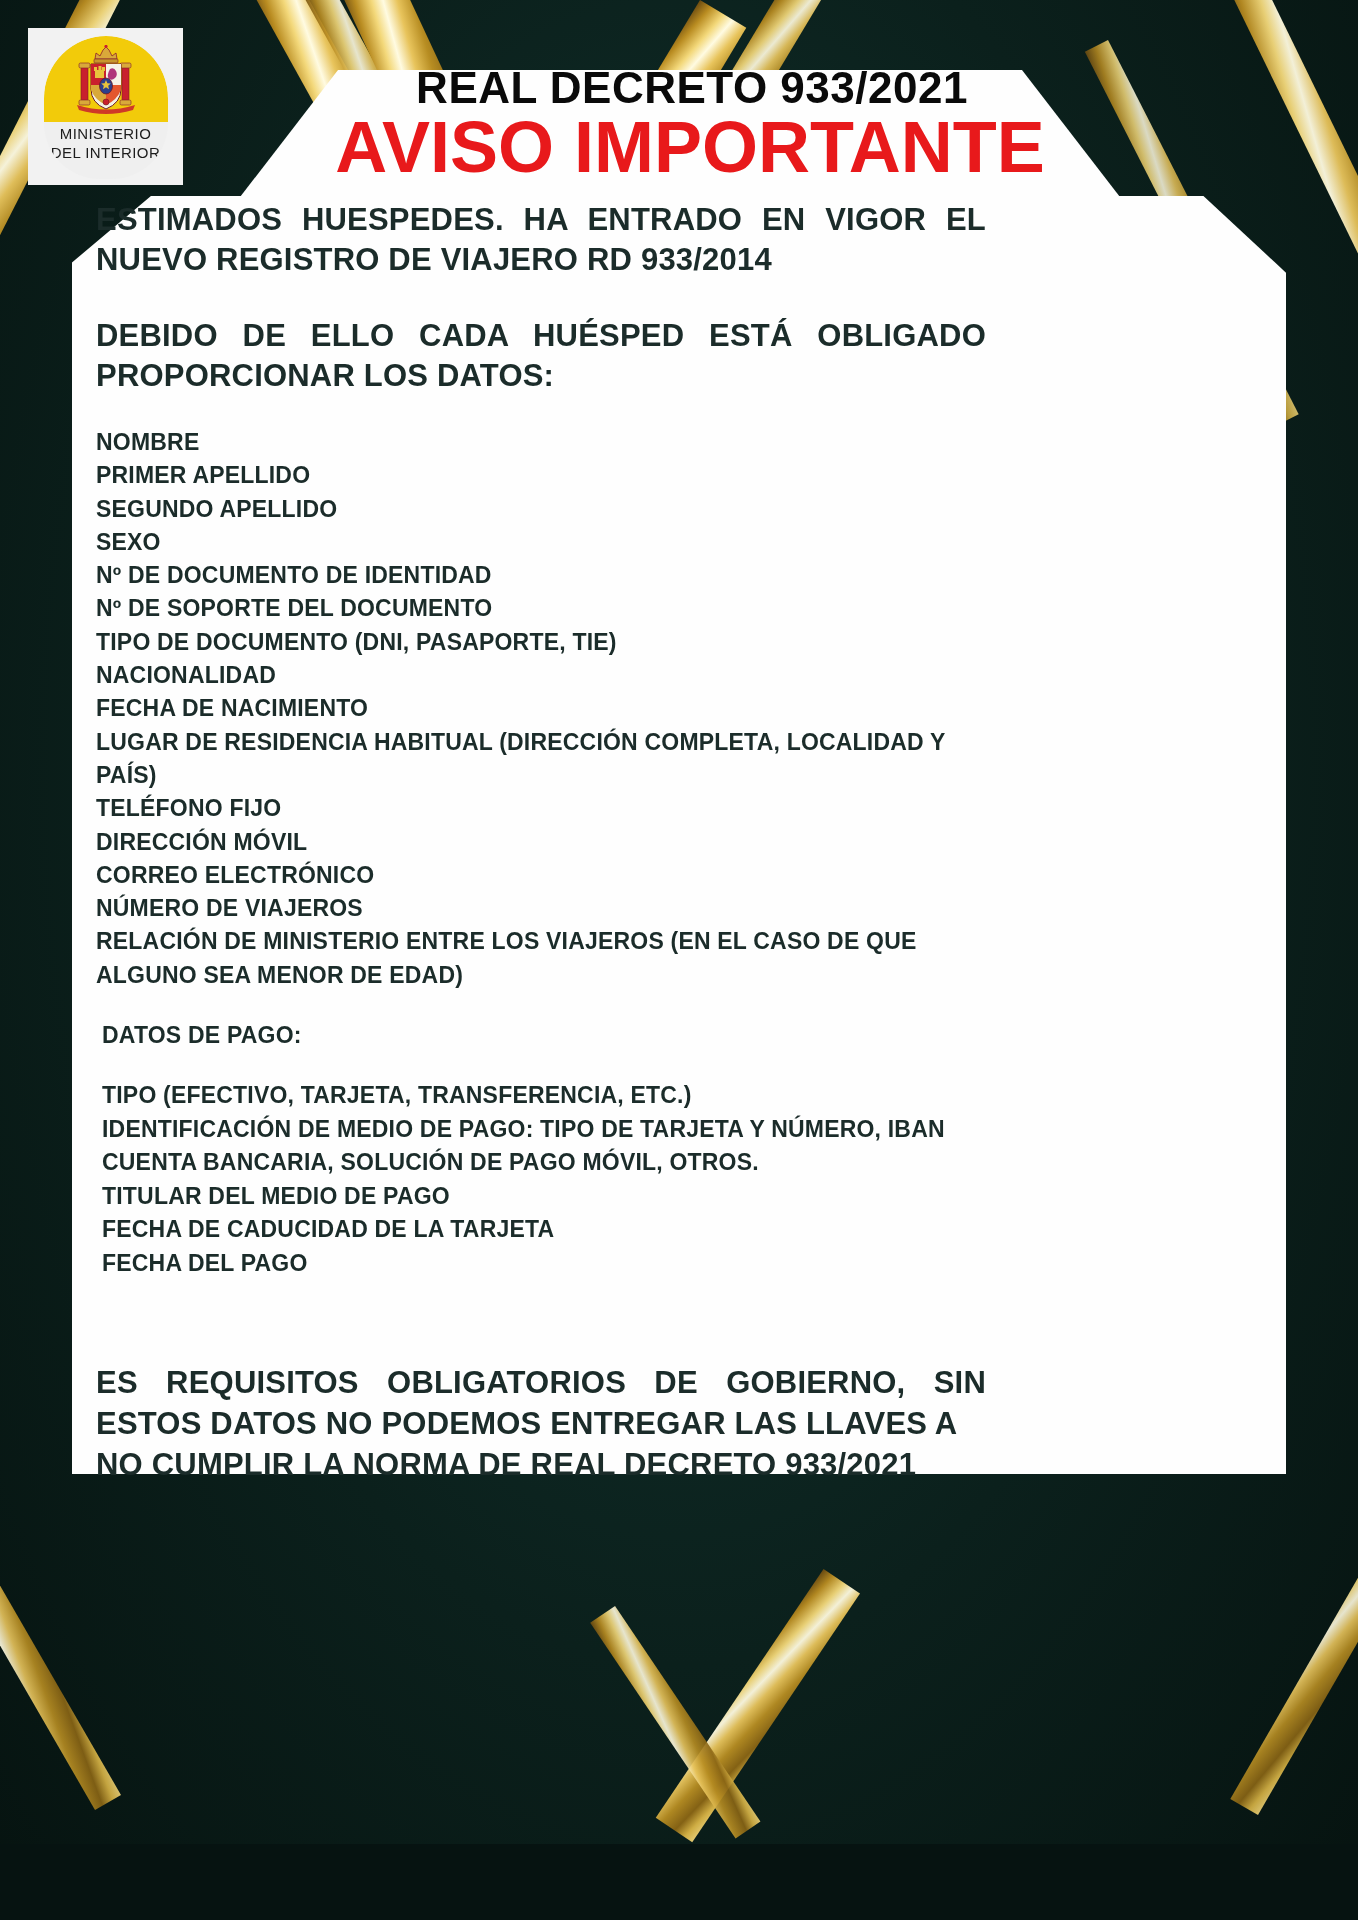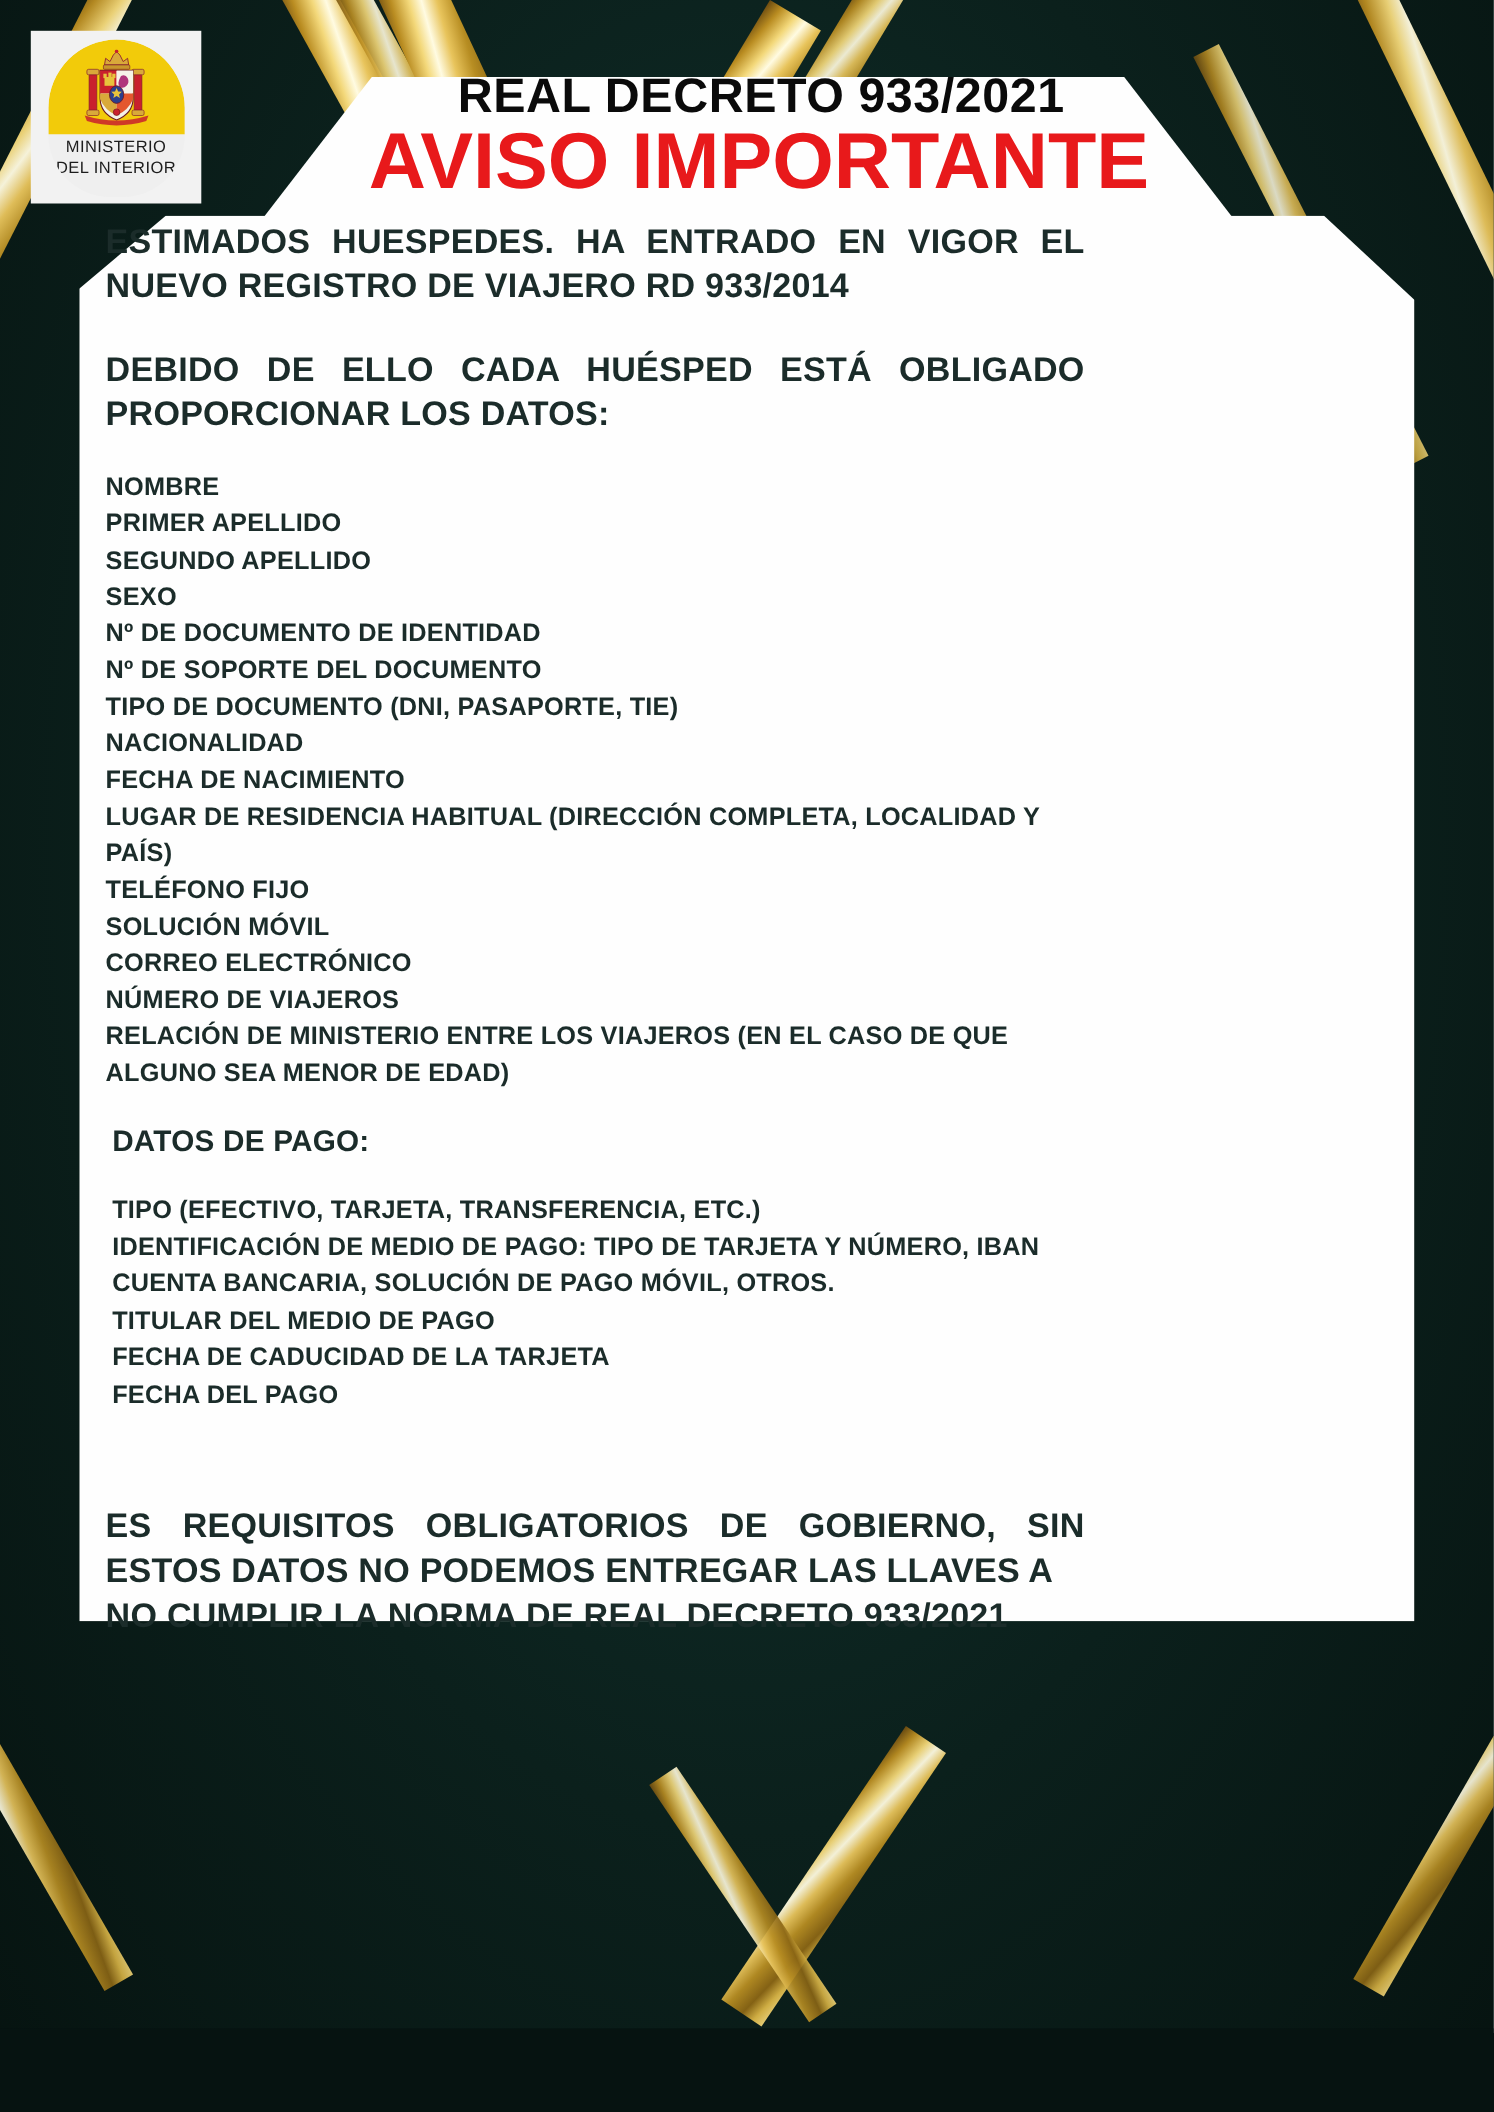--- a/index.html
+++ b/index.html
@@ -277,21 +277,21 @@
   ul.pay li {
     font-family: "Liberation Sans", sans-serif;
     font-size: 23px;
     font-weight: bold;
     line-height: 33.5px;
     color: #1b2c2a;
     letter-spacing: .2px;
   }
   .pay-title {
     font-family: "Liberation Sans", sans-serif;
-    font-size: 27px;
+    font-size: 23px;
     font-weight: bold;
     color: #1b2c2a;
     padding-left: 6px;
     letter-spacing: .2px;
   }
   .closing {
     font-family: "Liberation Sans", sans-serif;
     font-size: 31px;
     font-weight: bold;
     line-height: 41px;
@@ -393,21 +393,21 @@
       <li>PRIMER APELLIDO</li>
       <li>SEGUNDO APELLIDO</li>
       <li>SEXO</li>
       <li>Nº DE DOCUMENTO DE IDENTIDAD</li>
       <li>Nº DE SOPORTE DEL DOCUMENTO</li>
       <li>TIPO DE DOCUMENTO (DNI, PASAPORTE, TIE)</li>
       <li>NACIONALIDAD</li>
       <li>FECHA DE NACIMIENTO</li>
       <li>LUGAR DE RESIDENCIA HABITUAL (DIRECCIÓN COMPLETA, LOCALIDAD Y PAÍS)</li>
       <li>TELÉFONO FIJO</li>
-      <li>SOLUCIÓN MÓVIL</li>
+      <li>DIRECCIÓN MÓVIL</li>
       <li>CORREO ELECTRÓNICO</li>
       <li>NÚMERO DE VIAJEROS</li>
       <li>RELACIÓN DE MINISTERIO ENTRE LOS VIAJEROS (EN EL CASO DE QUE ALGUNO SEA MENOR DE EDAD)</li>
     </ul>
 
     <div class="gap-30"></div>
 
     <div class="pay-title">DATOS DE PAGO:</div>
 
     <div class="gap-30"></div>

